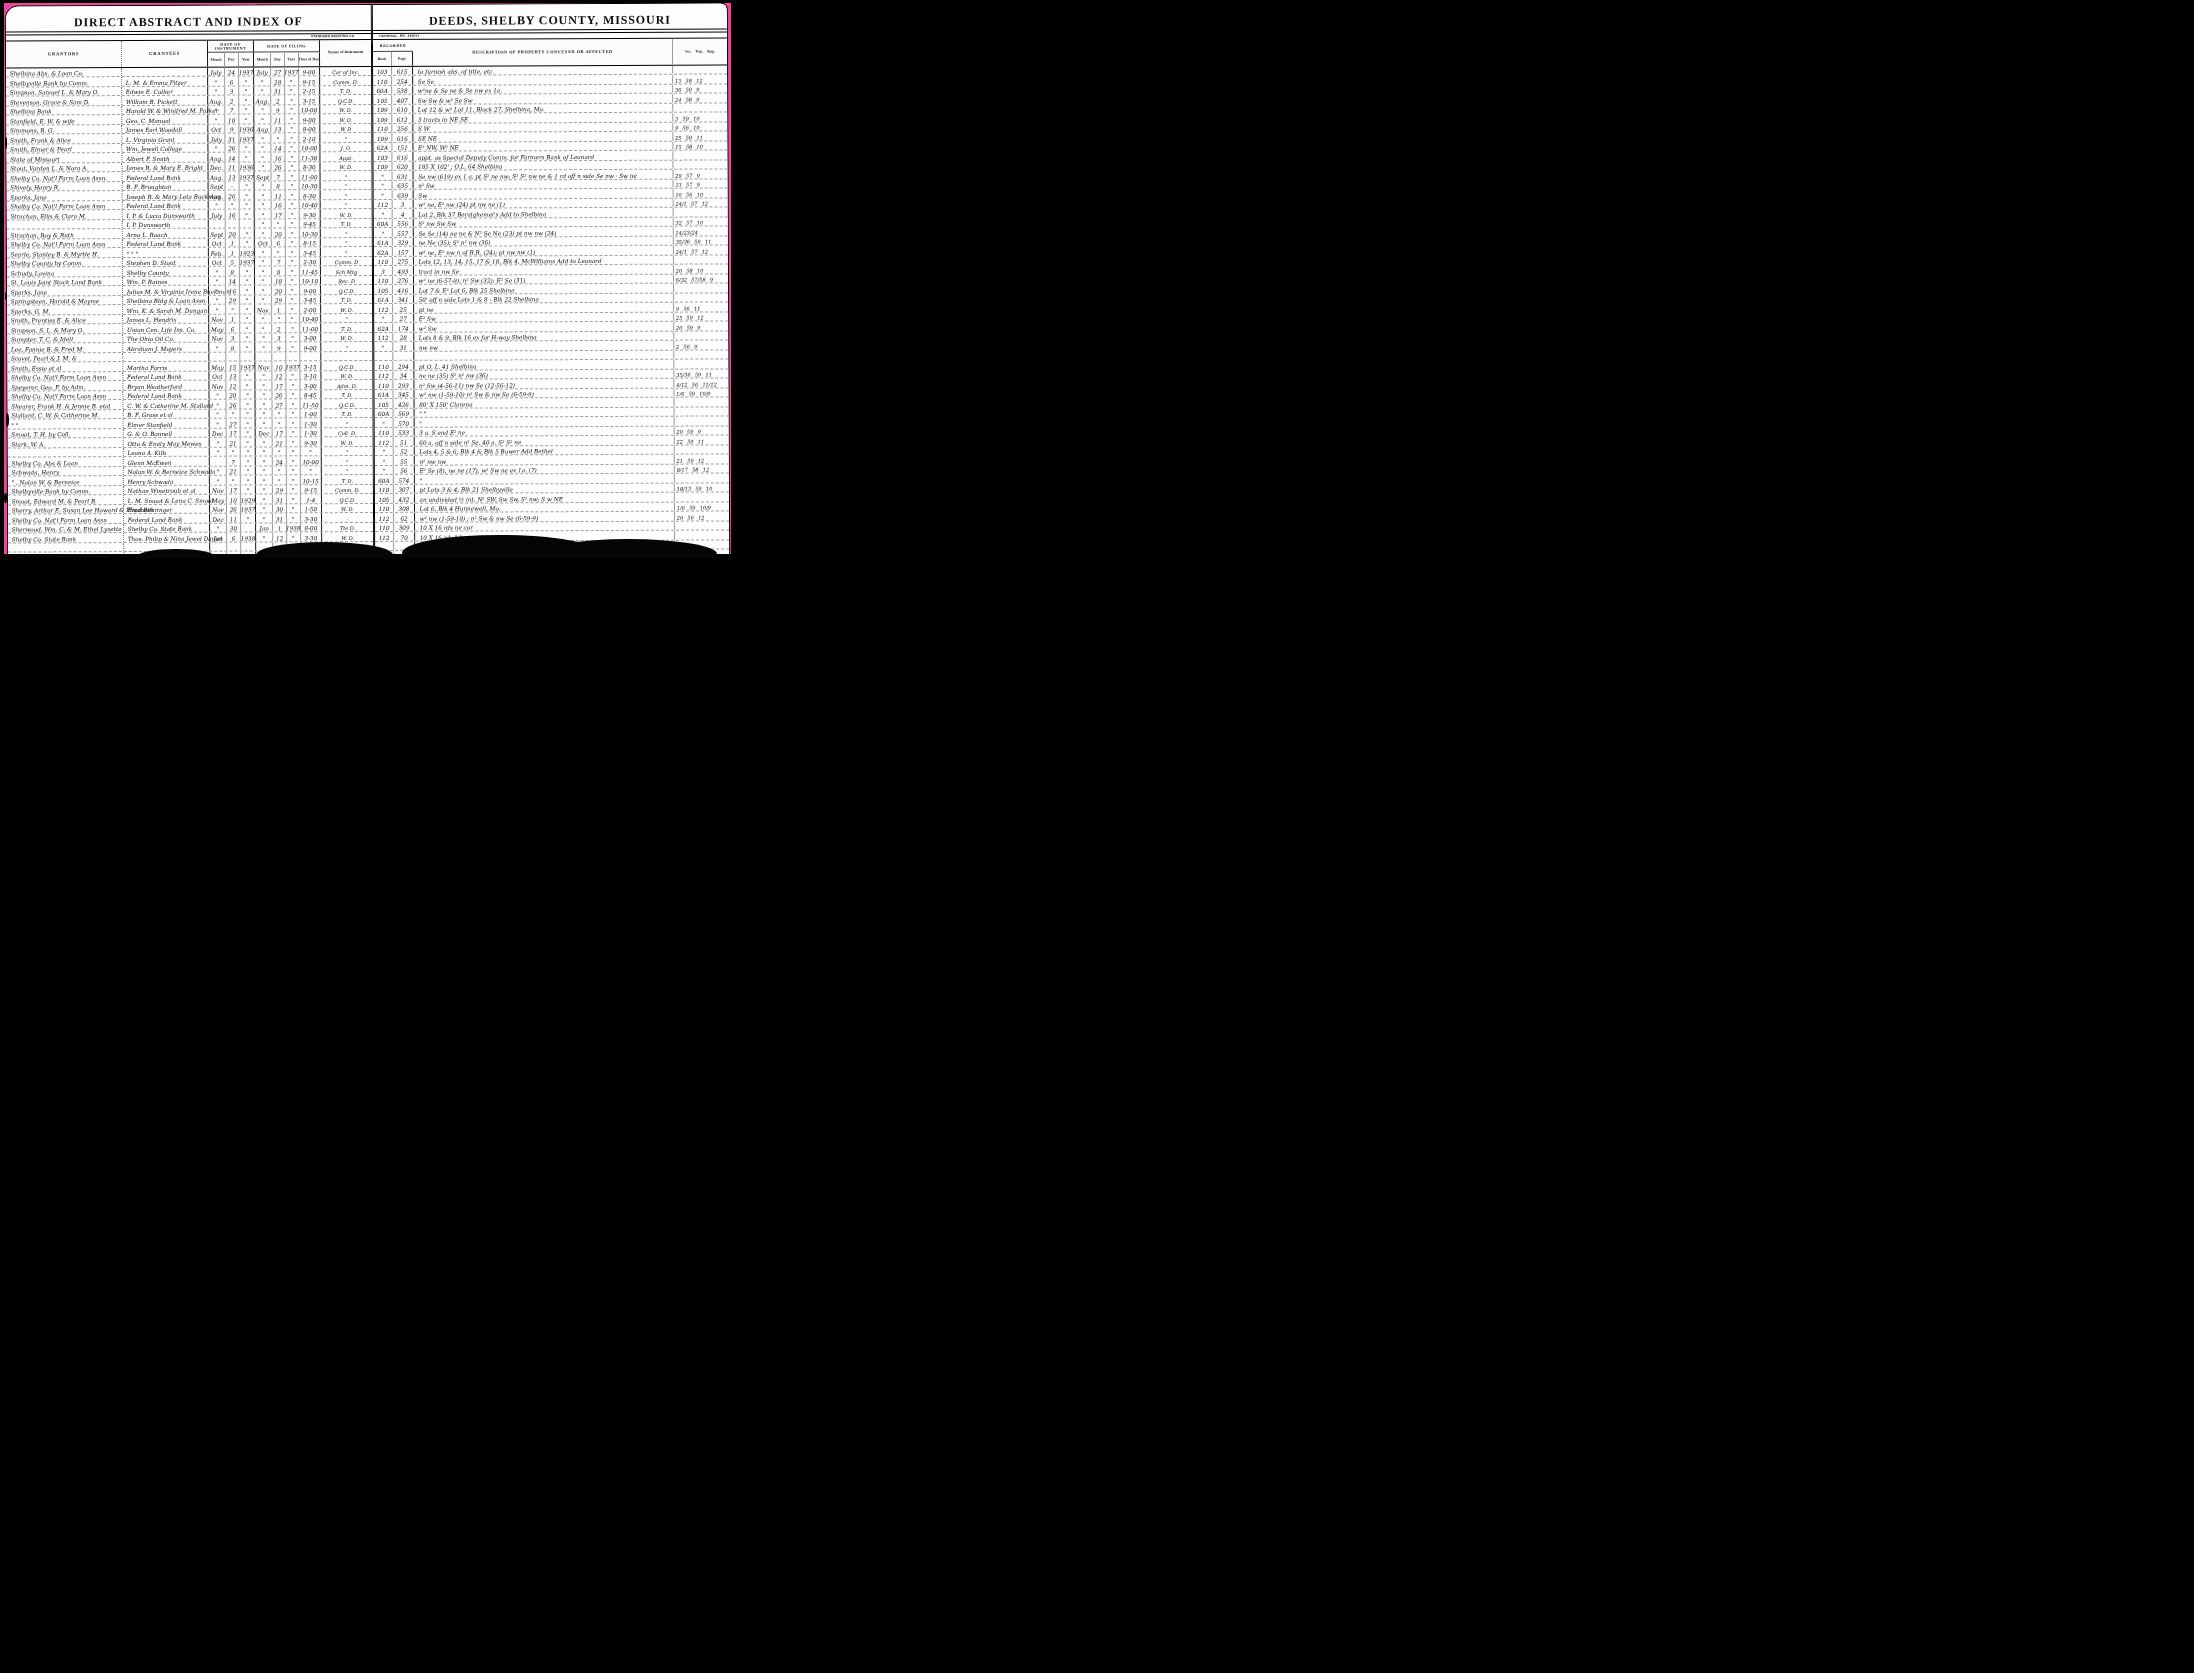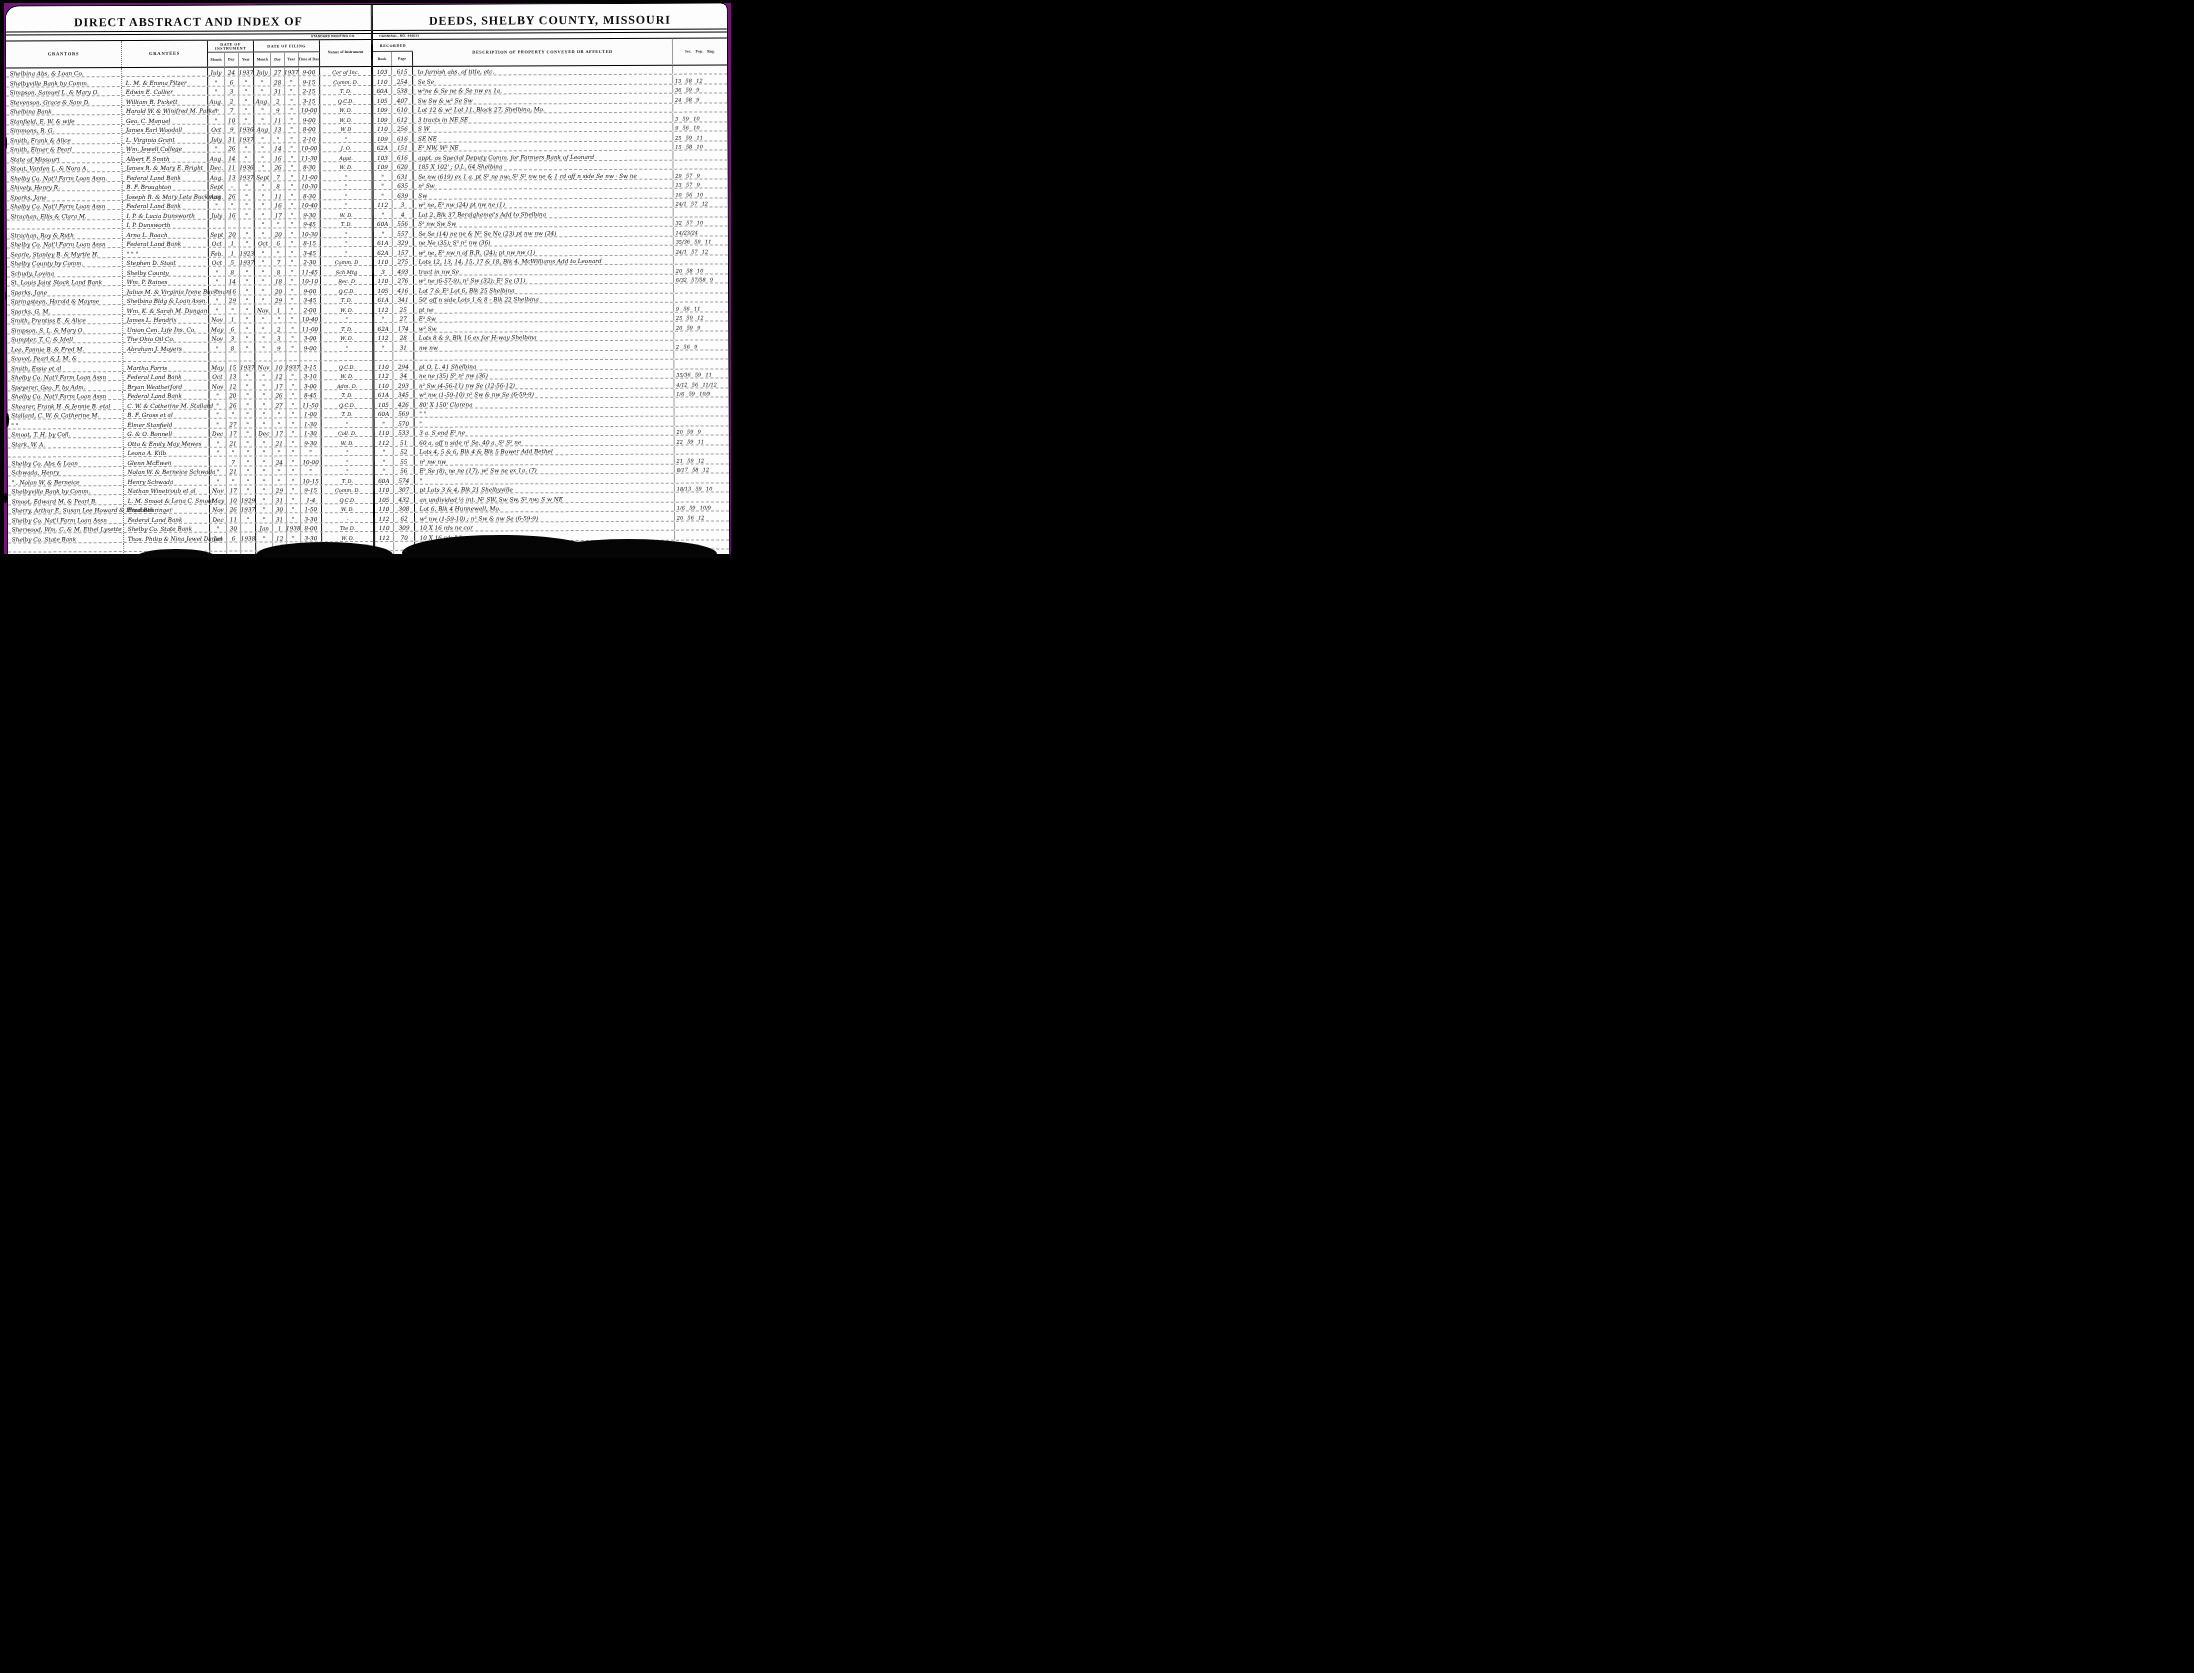--- a/index.html
+++ b/index.html
@@ -1,17 +1,17 @@
 <!DOCTYPE html>
 <html style="font-size:7.3px"><head>
 <meta charset="utf-8">
 <style>
   *{box-sizing:border-box;margin:0;padding:0}
   html,body{background:#000}
-  .scan{position:relative;width:731px;height:558px;background:#701a75;overflow:hidden;font-family:"Liberation Serif",serif}
+  .scan{position:relative;width:731px;height:558px;background:#ec4899;overflow:hidden;font-family:"Liberation Serif",serif}
   .book{position:absolute;left:5.5px;top:3.7px;width:723px;height:553px;display:flex;background:#fff;
         border:1.4px solid #000;border-radius:13.7px 7.3px 0 0;overflow:hidden;transform:rotate(-0.25deg)}
   .page{position:relative;background:#fdfdfd;height:100%}
   .page.left{width:366px;border-right:0.9px solid #000}
   .page.right{flex:1;border-left:0.9px solid #000}
   .page-title{text-align:center;padding-top:9px;height:24px;font-weight:bold;font-size:12px;
               letter-spacing:0.9px;color:#0d0d0d;white-space:nowrap}
   .ruleband{height:3.7px;margin-top:0.9px;border-top:0.9px solid #000;border-bottom:0.5px solid #000}
   .stampline{position:relative;height:5.5px}
   .stamp{position:absolute;top:0;font-size:3.2px;font-weight:bold;letter-spacing:0.2px;color:#1a1a1a;

